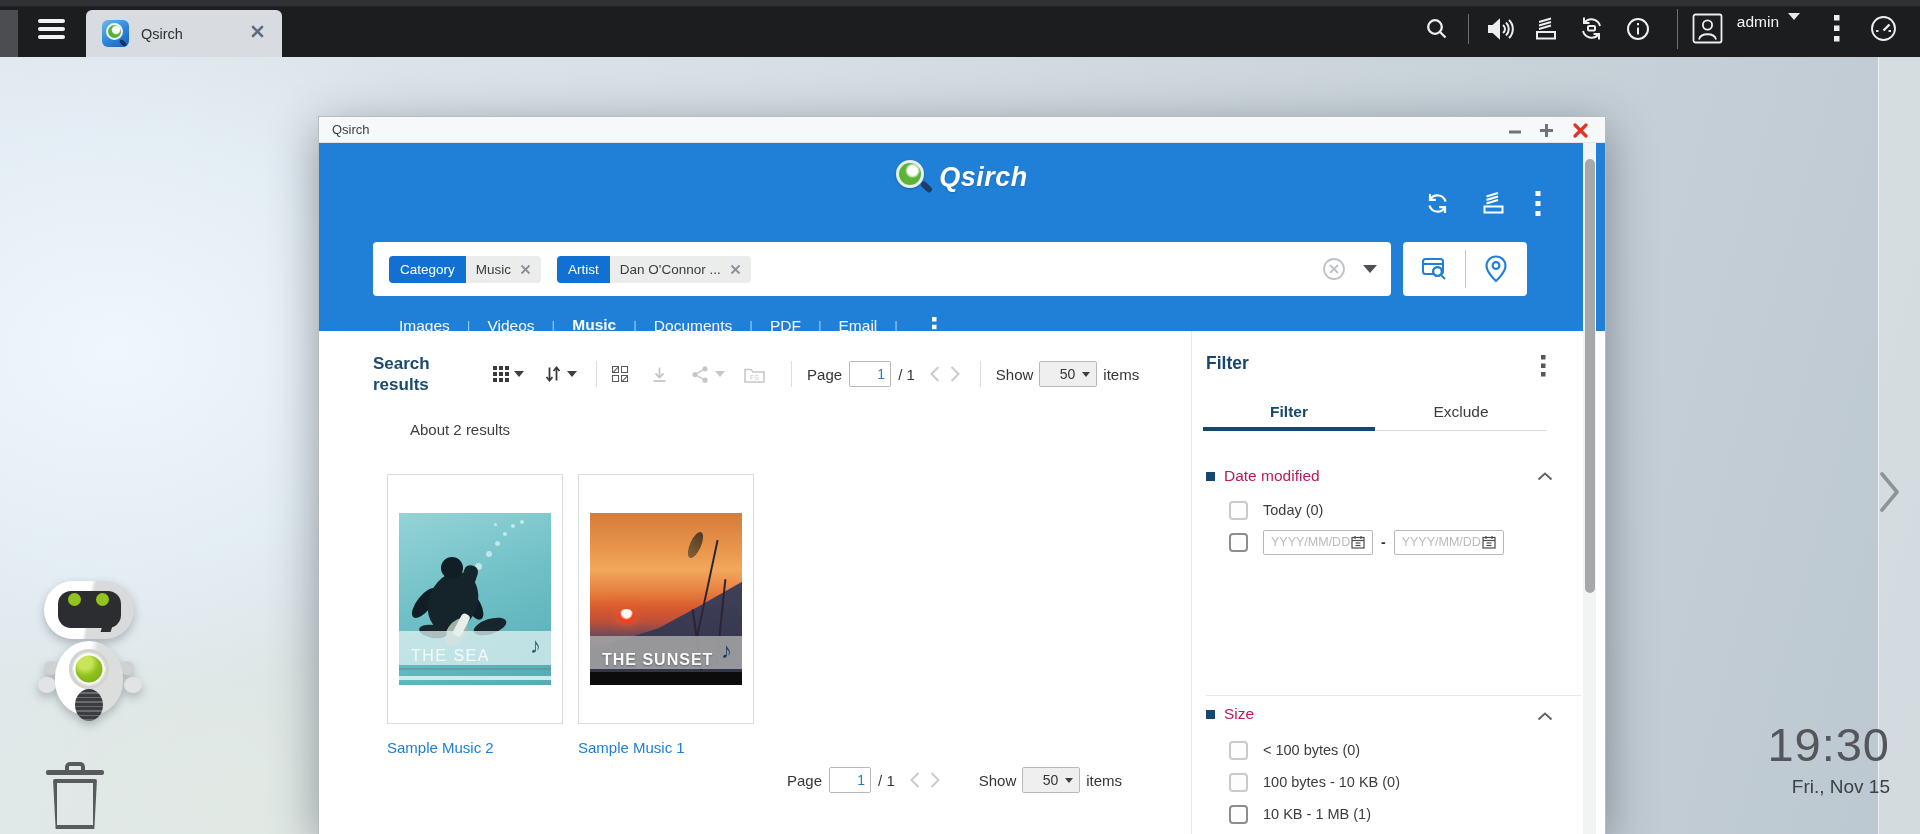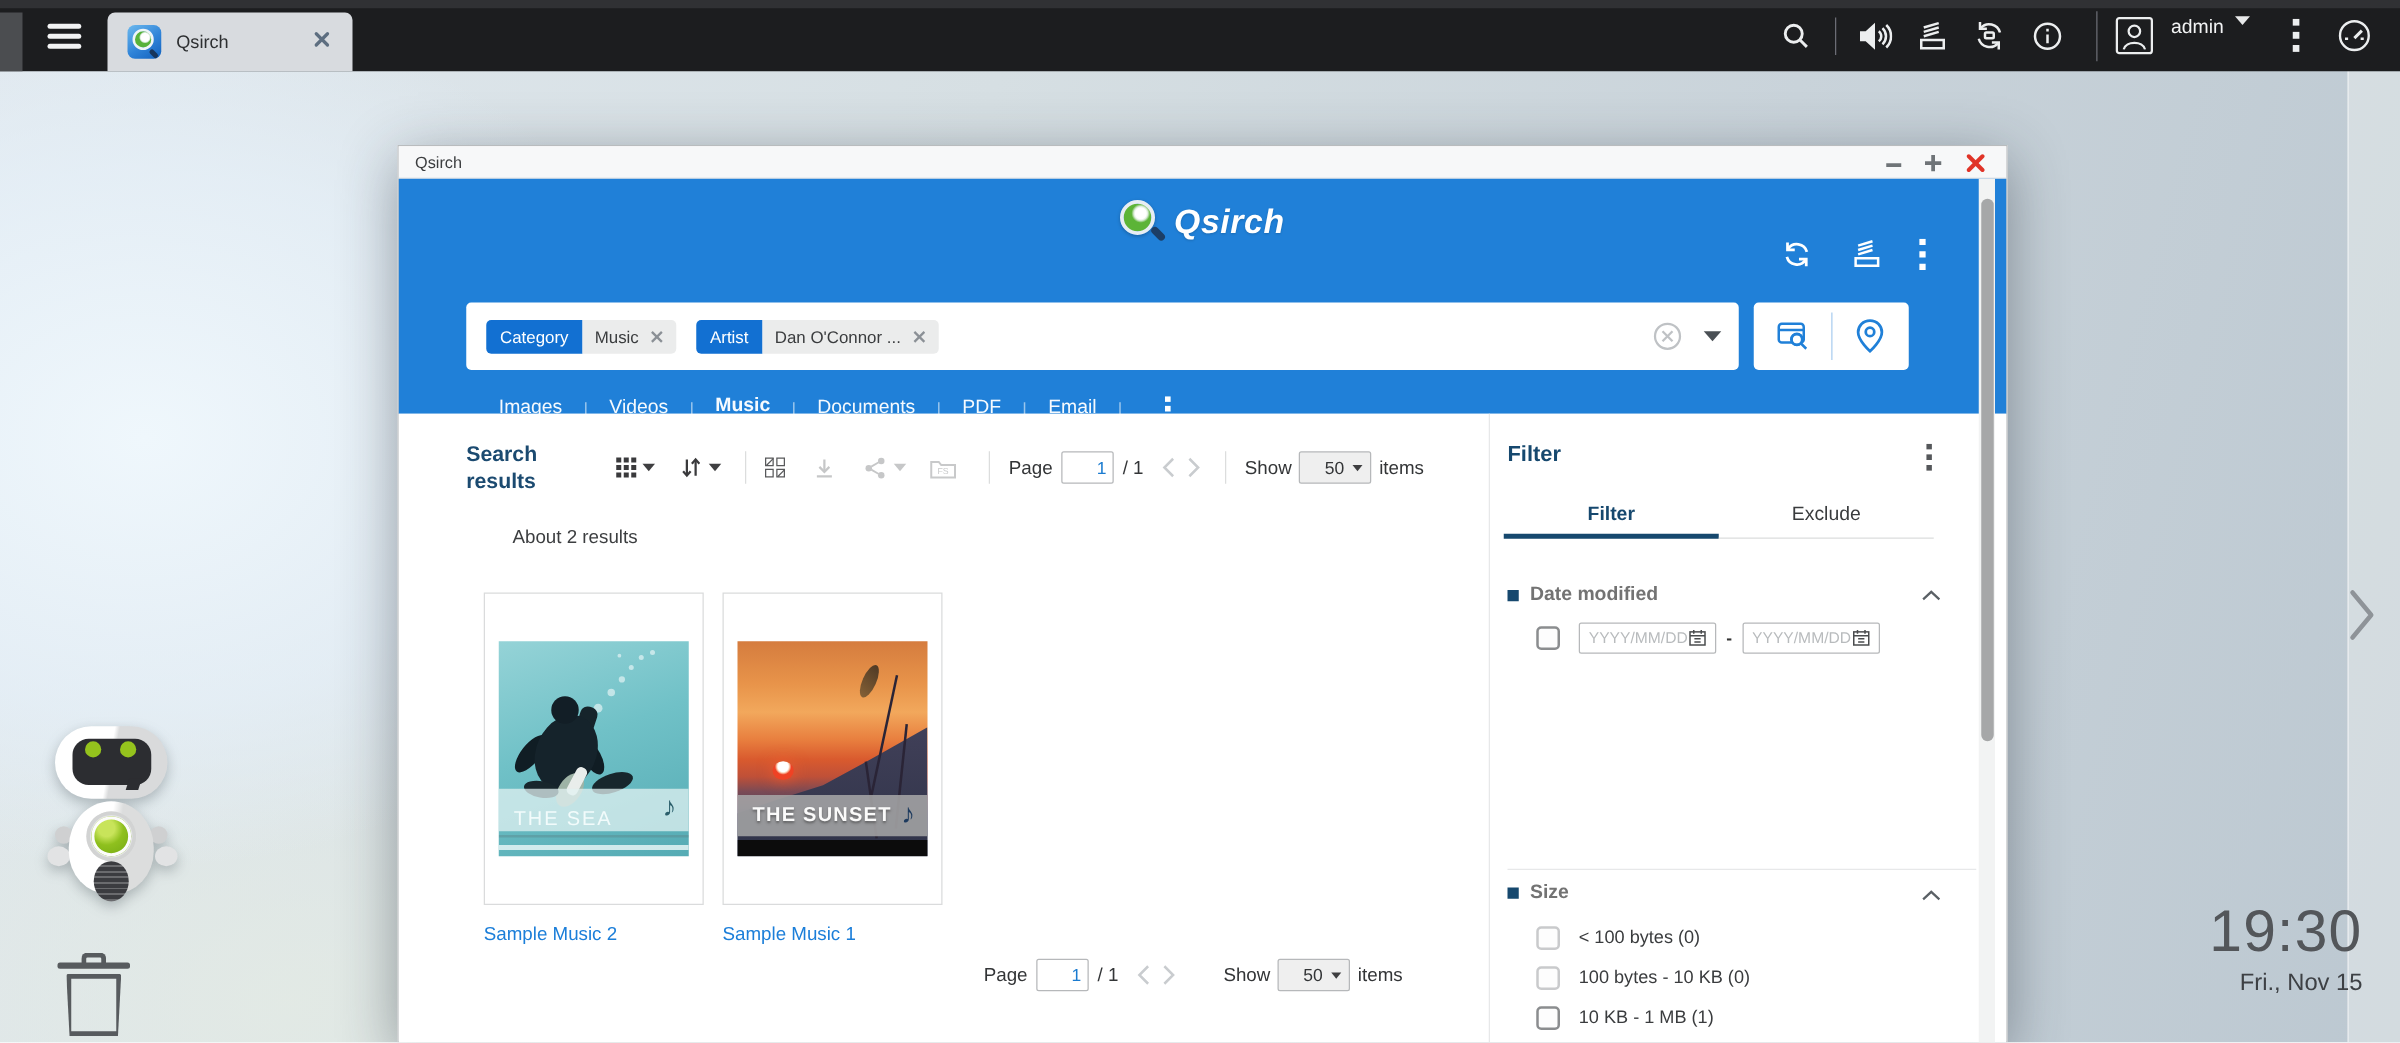--- a/index.html
+++ b/index.html
@@ -159,36 +159,36 @@
   .art-sunset { background:linear-gradient(180deg,#d57c3e 0%, #e8944a 20%, #f2a85c 33%, #e87e3e 46%, #d95a2e 55%, #bf5038 63%, #7a4a55 70%, #4a4058 79%, #363a50 90%, #313648 100%); }
   .mountain { position:absolute; left:0; top:0; width:100%; height:100%;
     clip-path:polygon(0 80%, 20% 74%, 45% 67%, 72% 54%, 100% 40%, 100% 100%, 0 100%);
     background:linear-gradient(#4c4862 0%, #2f3349 100%); }
   .sun { position:absolute; left:28px; top:96px; width:17px; height:15px; border-radius:50%;
     background:radial-gradient(circle at 50% 28%, #ffffff 0 30%, #fcd9c0 36%, #ef4224 48% 100%);
     box-shadow:0 0 12px rgba(245,90,45,0.85); }
   .reed { position:absolute; background:#2a2436; }
   .seedhead { position:absolute; left:100px; top:18px; width:11px; height:28px; border-radius:50%;
     background:linear-gradient(20deg,#7c5c34, #3c2e20); transform:rotate(24deg); opacity:0.9; }
-  .band-sunset { position:absolute; left:0; bottom:16px; width:100%; height:33px; background:rgba(168,168,168,0.85); display:flex; align-items:center; }
+  .band-sunset { position:absolute; left:0; bottom:16px; width:100%; height:33px; background:rgba(168,168,168,0.85); display:flex; align-items:flex-end; }
   .band-sunset .band-title { color:#fafafa; font-weight:bold; letter-spacing:1px; text-shadow:0 1px 2px rgba(60,60,60,0.6); }
   .black-strip { position:absolute; left:0; bottom:0; width:100%; height:13px; background:#0c0c0c; }
 
   .bottom-pager { position:absolute; left:468px; top:650px; display:flex; align-items:center; }
 
   
   .filter-heading { position:absolute; left:887px; top:236px; font-size:17.5px; font-weight:bold; color:#16486e; }
   .filter-more { position:absolute; left:1222px; top:238px; cursor:pointer; }
   .ftabs { position:absolute; left:884px; top:282px; width:344px; height:32px; display:flex; }
   .ftab { flex:1; text-align:center; font-size:15.5px; padding-top:4px; cursor:pointer; }
   .ftab.active { color:#16486e; font-weight:bold; border-bottom:4px solid #16486e; }
   .ftab.idle { color:#3a3c3e; border-bottom:1px solid #dcdddd; }
   .fsection-head { position:absolute; left:887px; display:flex; align-items:center; }
   .sq-bullet { width:9px; height:9px; background:#16486e; margin-right:9px; }
-  .fsection-title { font-size:15.5px; font-weight:bold; color:#737373;text-align:center; }
+  .fsection-title { font-size:15.5px; font-weight:normal; color:#be185d;text-align:center; }
   .collapse-ch { position:absolute; left:1218px; cursor:pointer; }
   .frows { position:absolute; left:910px; }
   .frow { display:flex; align-items:center; height:26px; margin-bottom:6px; }
   .cbx { width:19px; height:19px; border:2px solid #c9cacc; border-radius:4px; background:#fdfdfd; margin-right:15px; cursor:pointer; flex:none; }
   .cbx.dark { border-color:#8b8d8f; }
   .frow-label { font-size:14.5px; color:#3a3c3e; }
   .date-input { width:110px; height:25px; border:1px solid #b6b8ba; border-radius:2px; display:flex; align-items:center; padding:0 5px 0 7px; }
   .date-input input { border:none; outline:none; width:80px; font-size:12.5px; color:#3a3c3e; font-family:"Liberation Sans",sans-serif; }
   .date-input input::placeholder { color:#b8bbbd; }
   .range-dash { font-size:14px; color:#333; margin:0 8px; font-weight:bold; }
@@ -538,20 +538,24 @@
       <span class="sq-bullet"></span>
       <span class="fsection-title">Date modified</span>
     </div>
     <div class="collapse-ch" style="top:355px;">
       <svg width="16" height="9" viewBox="0 0 16 9">
           <polyline points="1.5,7.5 8,1.5 14.5,7.5" fill="none" stroke="#5a6065" stroke-width="1.8"></polyline>
         </svg>
     </div>
     <div class="frows" style="top:380px;">
       <div class="frow">
+        <span class="cbx"></span>
+        <span class="frow-label">Today (0)</span>
+      </div>
+      <div class="frow">
         <span class="cbx dark"></span>
         <span class="date-input">
           <input placeholder="YYYY/MM/DD" style="">
           <svg width="14" height="14" viewBox="0 0 14 14" fill="none" stroke="#4a4c4e" stroke-width="1.2">
             <rect x="1" y="2.5" width="12" height="10.5"></rect>
               <line x1="4" y1="1" x2="4" y2="4"></line>
               <line x1="10" y1="1" x2="10" y2="4"></line>
             <line x1="1" y1="5.5" x2="13" y2="5.5"></line>
               <line x1="4.5" y1="8" x2="9.5" y2="8"></line>
               <line x1="4.5" y1="10.5" x2="9.5" y2="10.5"></line>

